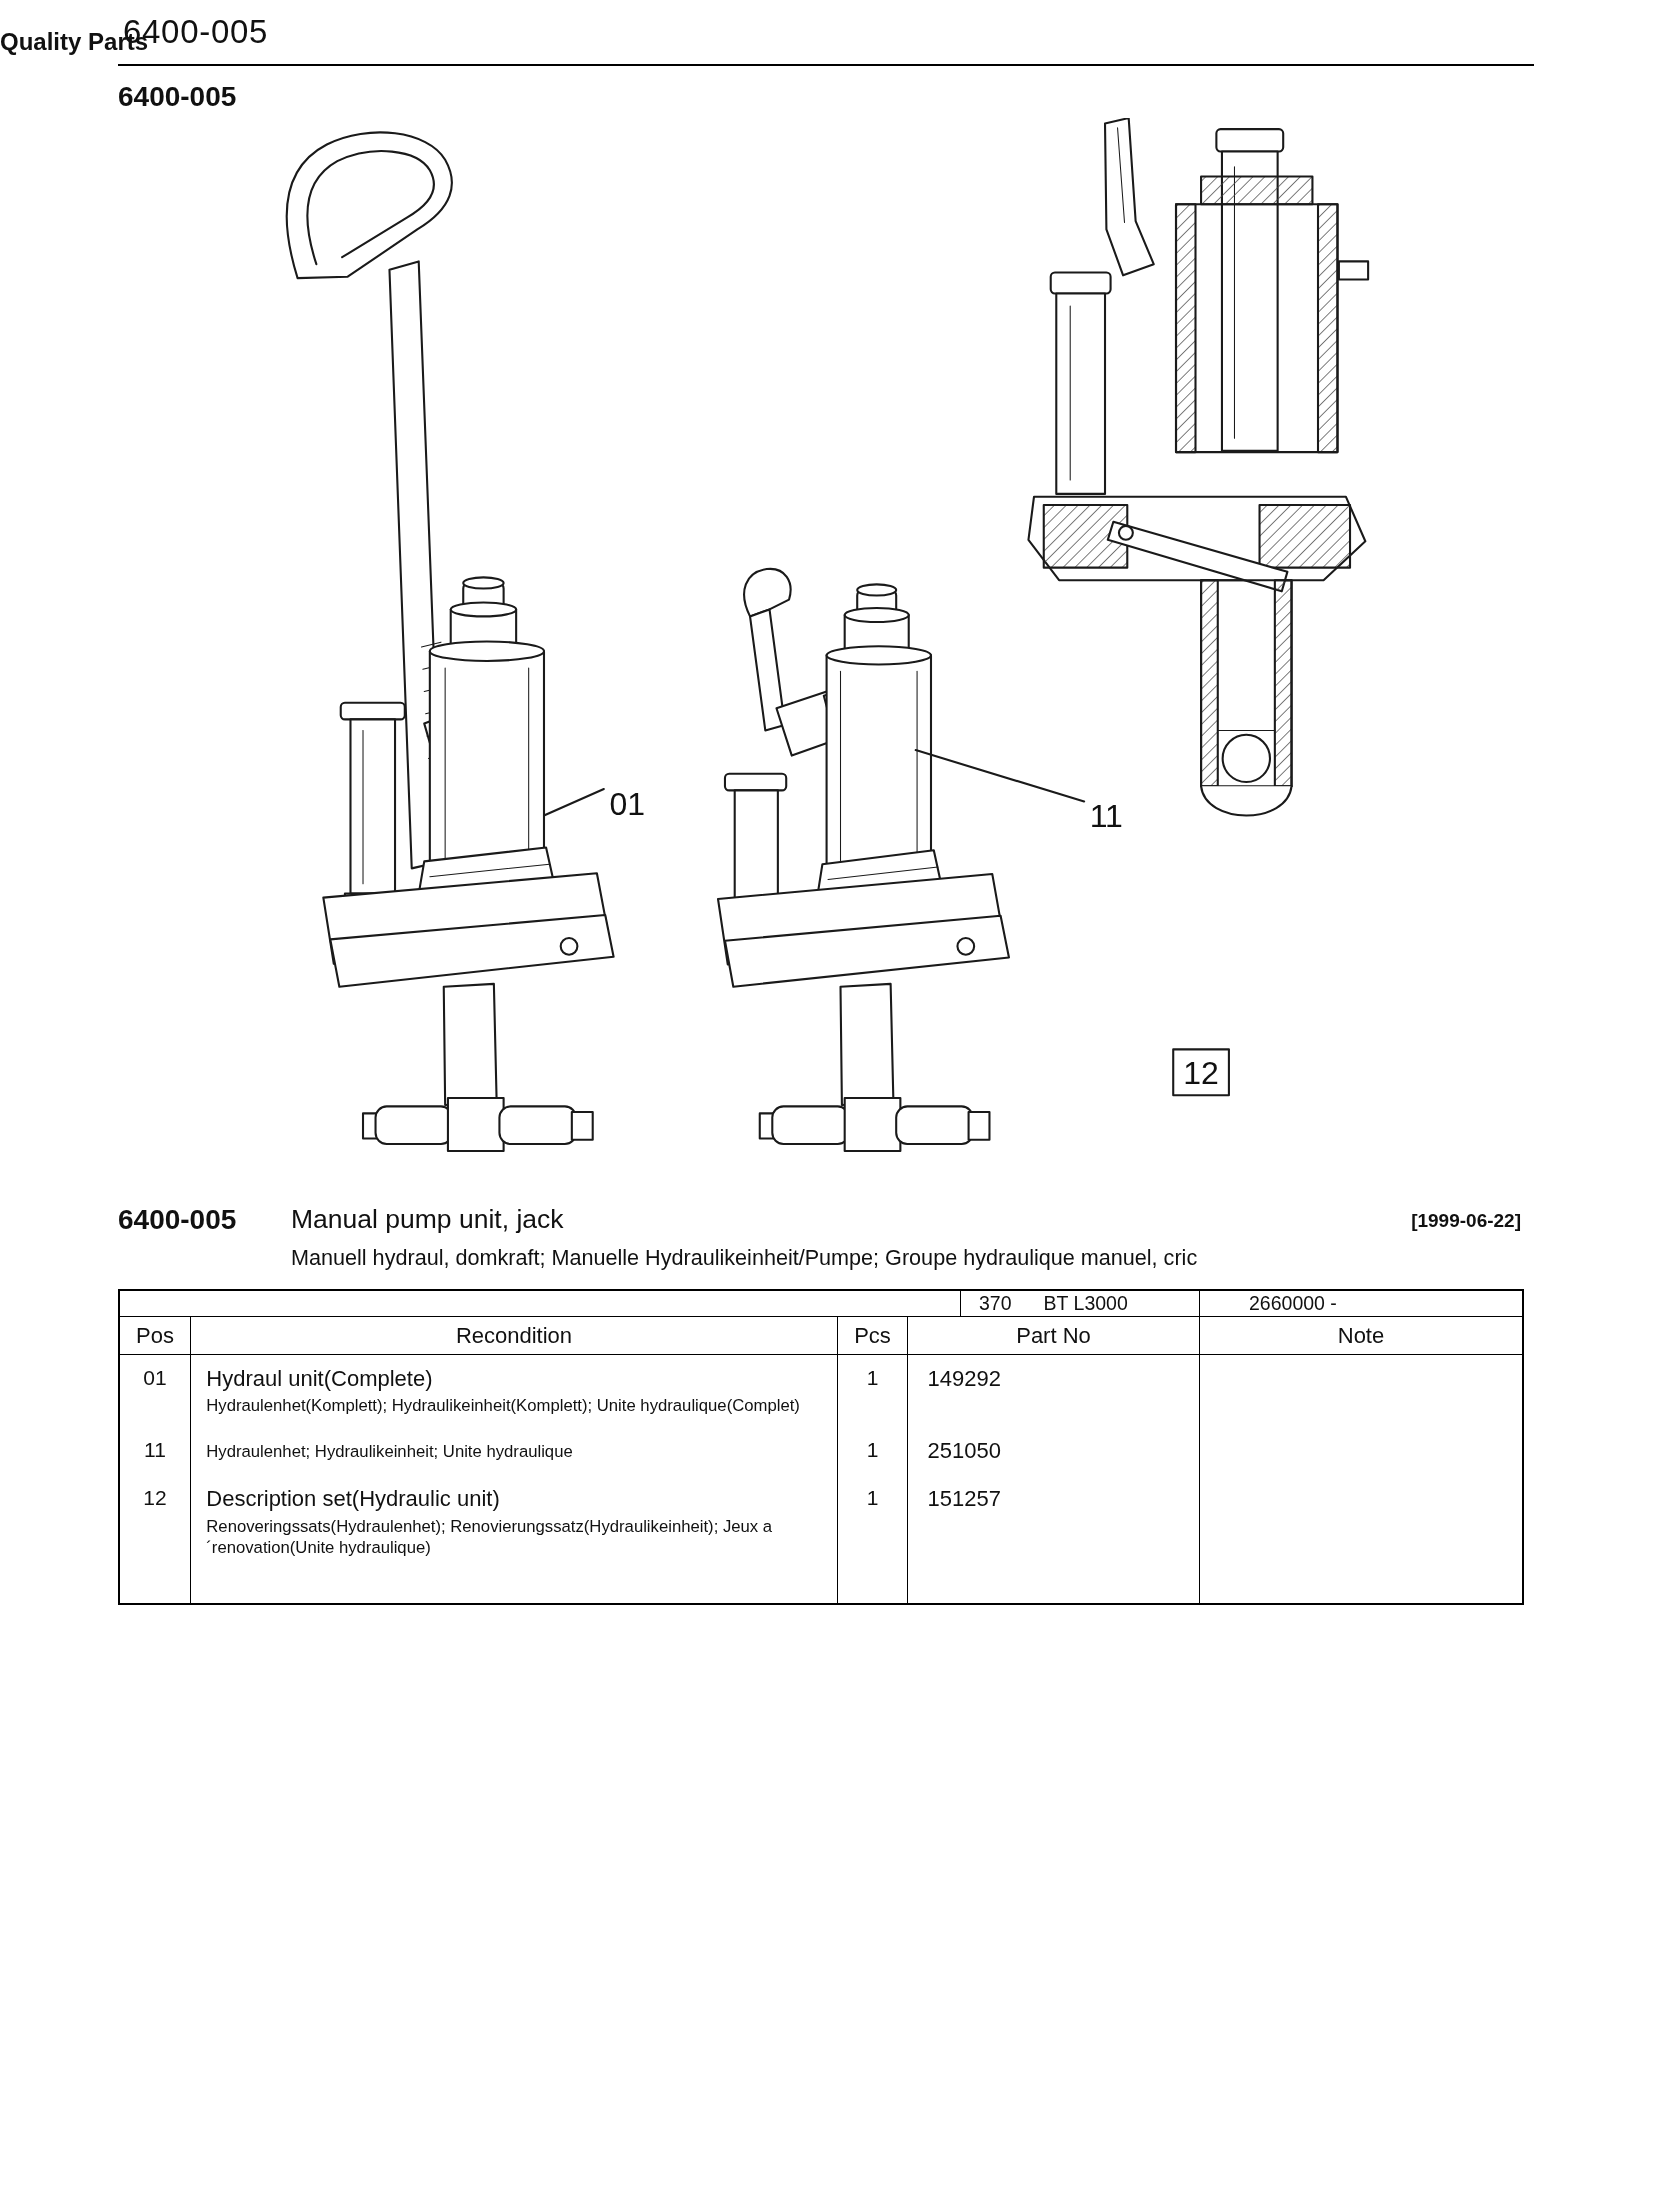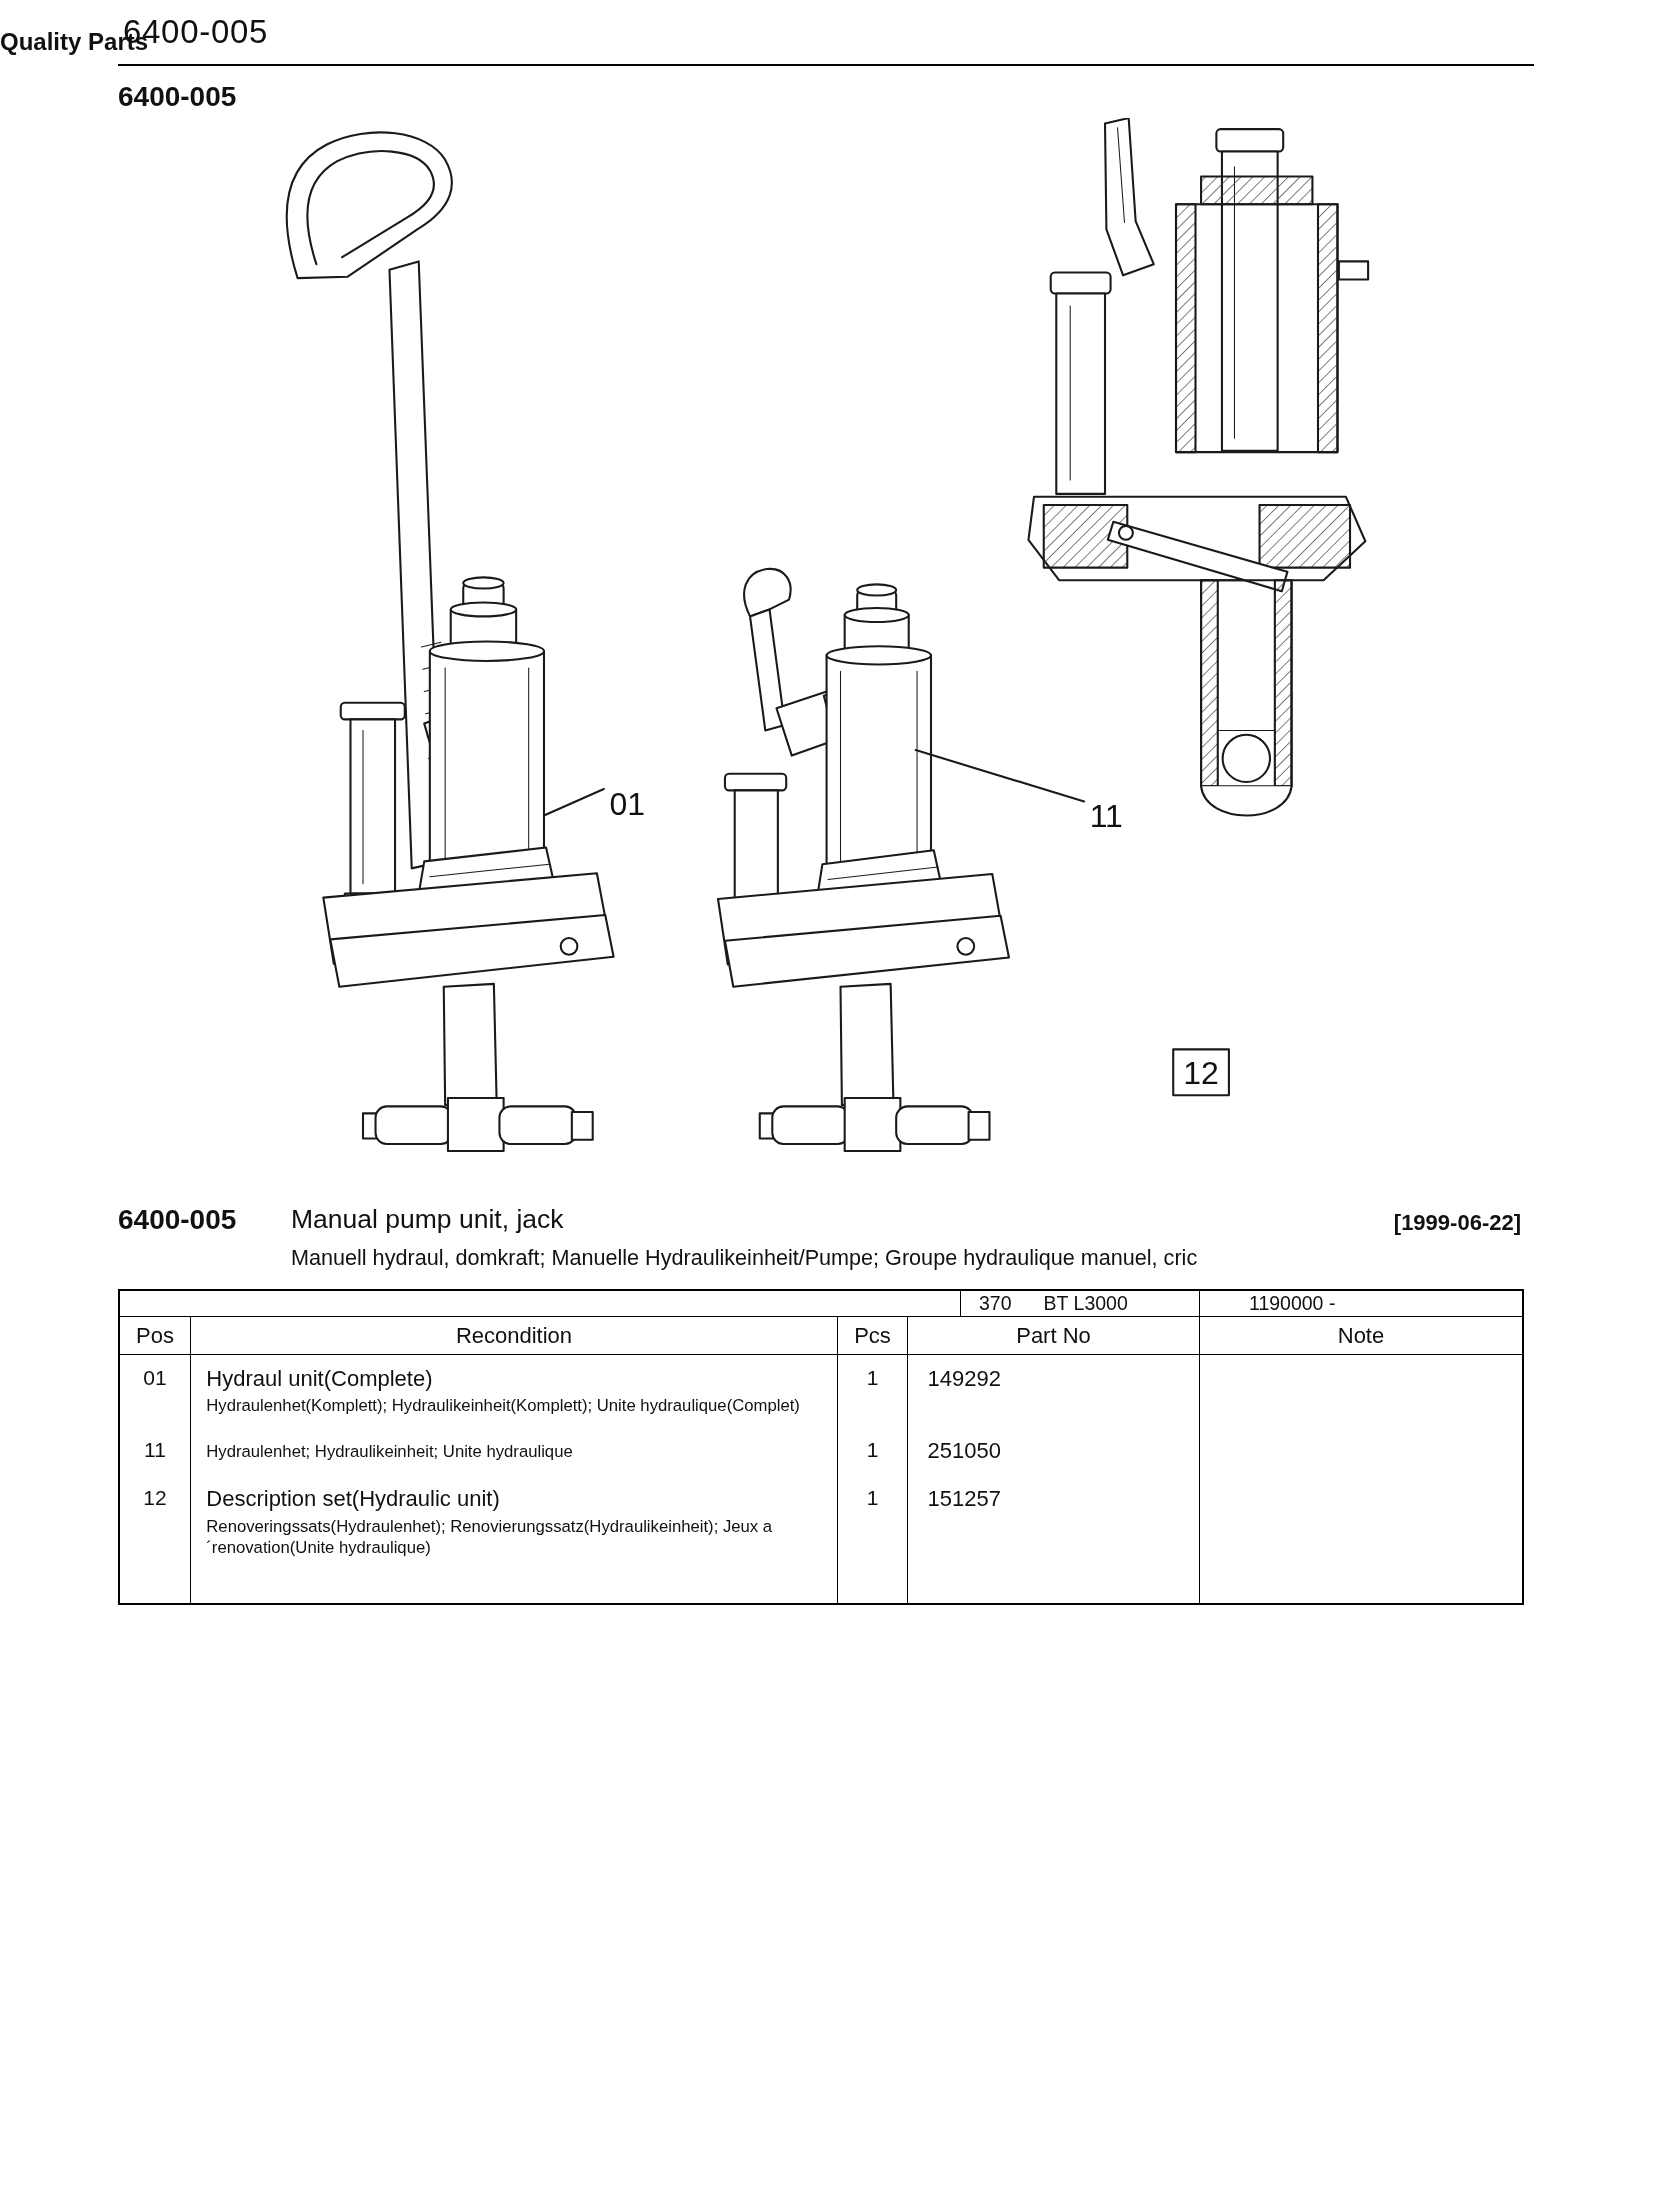--- a/index.html
+++ b/index.html
@@ -18,21 +18,21 @@
 
   
   .figure-wrap { left:118px; top:118px; width:1413px; height:1065px; }
   svg text { font-family:"Liberation Sans", sans-serif; fill:#111; stroke:none; }
   .callout-label { font-size:46px; }
   .thin { stroke-width:1.5; }
 
   
   .sec-num   { left:118px; top:1204px; font-size:28px; font-weight:700; }
   .sec-title { left:291px; top:1204px; font-size:26.5px; font-weight:400; }
-  .sec-date  { right:136px; top:1210px; font-size:22px; font-weight:700; }
+  .sec-date  { right:136px; top:1210px; font-size:19px; font-weight:700; }
   .sec-sub   { left:291px; top:1245px; font-size:21.6px; font-weight:400; }
 
   
   .ptable { position:absolute; left:118px; top:1289px; width:1406px; border:2.1px solid #000; background:#fff; }
   .t-band { display:grid; grid-template-columns:840px 239px 323px; height:26px; border-bottom:1.4px solid #000; }
   .t-band > div { display:flex; align-items:center; font-size:19.5px; }
   .t-band > div + div { border-left:1.4px solid #000; }
   .band-model { padding-left:18px; }
   .band-model .mtype { margin-left:32px; }
   .band-serial { padding-left:49px; }
@@ -203,21 +203,21 @@
   <div class="abs sec-sub">Manuell hydraul, domkraft; Manuelle Hydraulikeinheit/Pumpe; Groupe hydraulique manuel, cric</div>
 
   <div class="ptable">
 
     <div class="t-band">
       <div></div>
       <div class="band-model">
         <span>370</span>
         <span class="mtype">BT L3000</span>
       </div>
-      <div class="band-serial">1190000 -</div>
+      <div class="band-serial">2660000 -</div>
     </div>
 
     <div class="t-head">
       <div>Pos</div>
       <div>Recondition</div>
       <div>Pcs</div>
       <div>Part No</div>
       <div>Note</div>
     </div>
 

